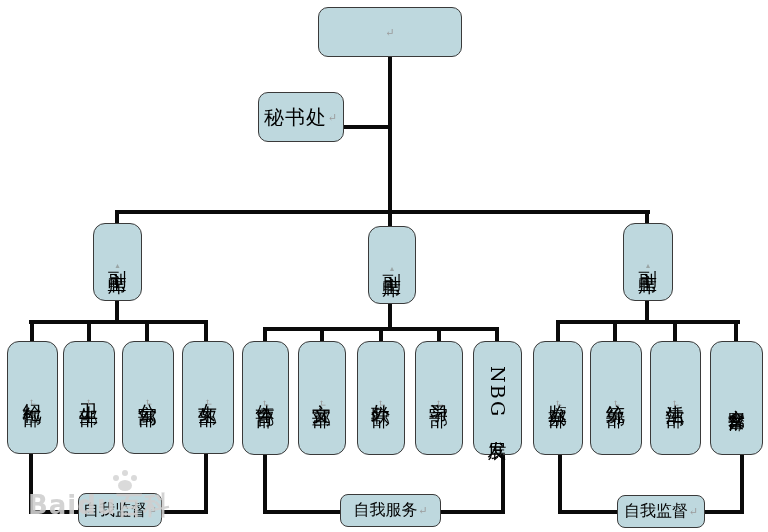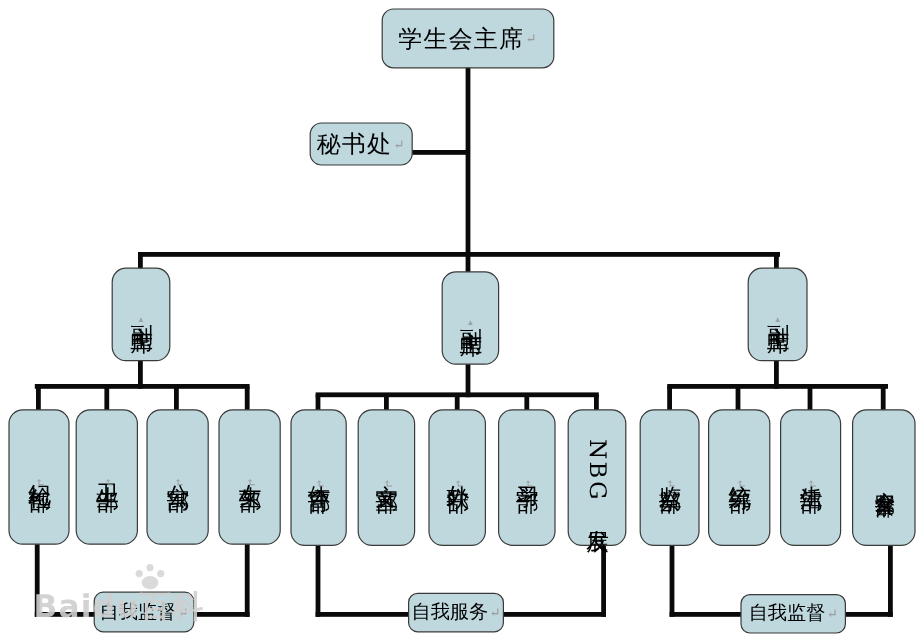--- a/index.html
+++ b/index.html
@@ -79,25 +79,24 @@
 
   <div class="vline" style="left:263px;top:453px;width:4px;height:61px;"></div>
   <div class="vline" style="left:501px;top:453px;width:4px;height:61px;"></div>
   <div class="hline" style="left:263px;top:510px;width:242px;height:4px;"></div>
 
   <div class="vline" style="left:558px;top:453px;width:4px;height:61px;"></div>
   <div class="vline" style="left:740px;top:453px;width:4px;height:61px;"></div>
   <div class="hline" style="left:558px;top:510px;width:186px;height:4px;"></div>
 
   <div class="box hbox" style="left:318px;top:7px;width:144px;height:50px;">
-    <span>学生会主席</span>
       <span class="hmark">↵</span>
   </div>
 
-  <div class="box hbox" style="left:258px;top:102px;width:86px;height:36px;text-align:right;">
+  <div class="box hbox" style="left:258px;top:92px;width:86px;height:50px;text-align:right;">
     <span>秘书处</span>
       <span class="hmark">↵</span>
   </div>
 
   <div class="box vbox" style="left:93px;top:223px;width:49px;height:78px;">
     <span class="vtext">副主席</span>
     <span class="trimark">▴</span>
   </div>
   <div class="box vbox" style="left:368px;top:226px;width:48px;height:78px;">
     <span class="vtext">副主席</span>
@@ -158,21 +157,21 @@
     <span class="vmark">↵</span>
   </div>
   <div class="box vbox" style="left:710px;top:341px;width:53px;height:114px;">
     <span class="vtext small">安全督察部</span>
   </div>
 
   <div class="box hbox labelbox" style="left:78px;top:493px;width:84px;height:34px;">
     <span>自我监督</span>
       <span class="hmark">↵</span>
   </div>
-  <div class="box hbox labelbox" style="left:340px;top:494px;width:80px;height:33px;">
+  <div class="box hbox labelbox" style="left:340px;top:494px;width:101px;height:33px;">
     <span>自我服务</span>
       <span class="hmark">↵</span>
   </div>
   <div class="box hbox labelbox" style="left:617px;top:495px;width:88px;height:33px;">
     <span>自我监督</span>
       <span class="hmark">↵</span>
   </div>
 
   <div class="paw">
       <i class="pad"></i>

